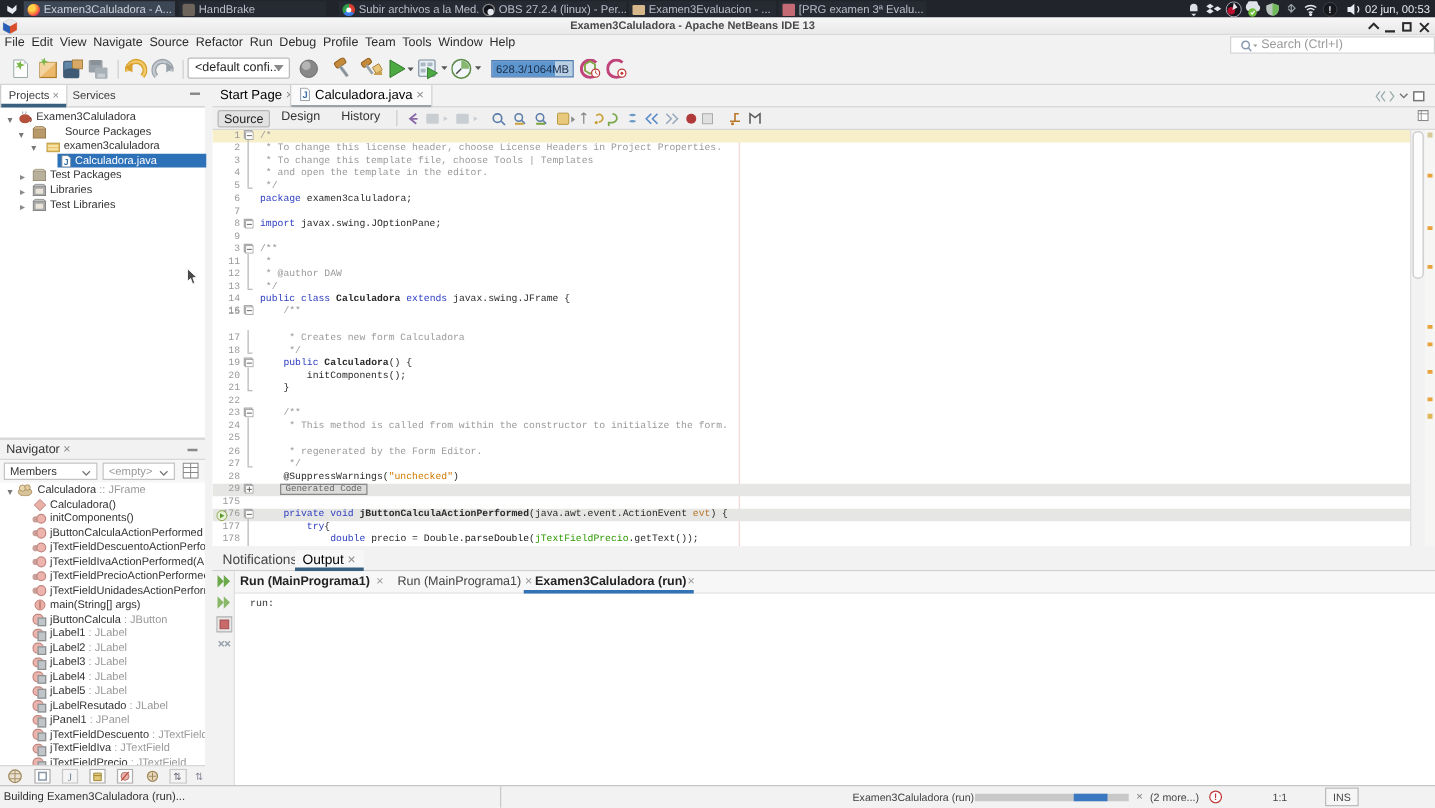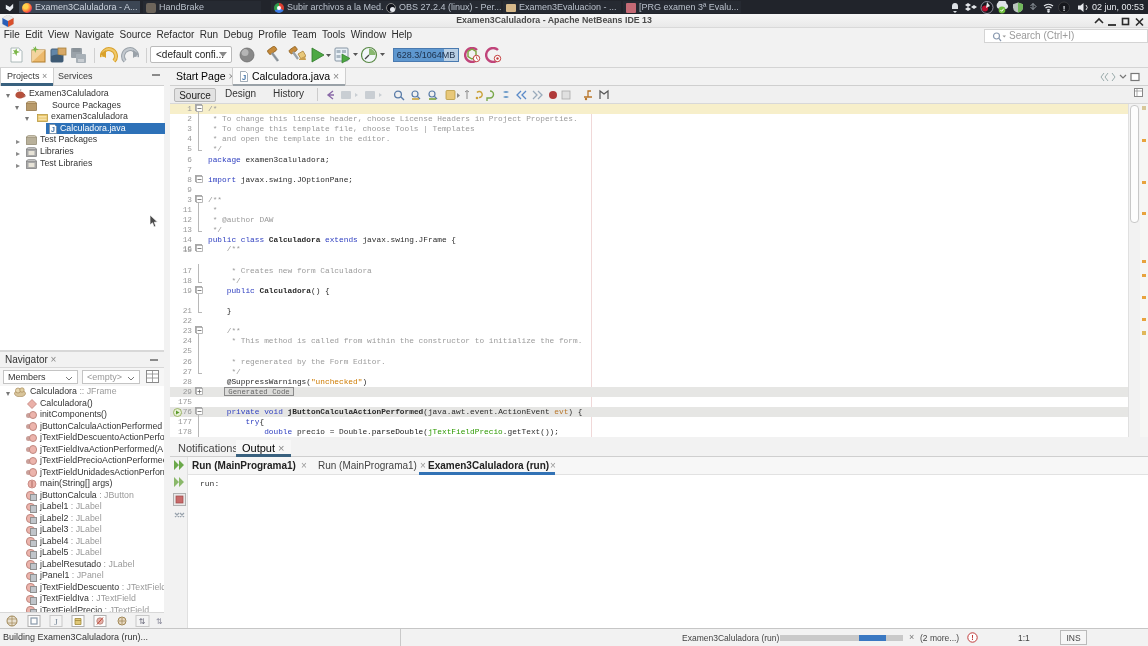--- a/index.html
+++ b/index.html
@@ -517,20 +517,21 @@
       <div class="cl" style="top:140px;"><span class="ln">16</span><span class="fold"><svg width="7" height="7" viewBox="0 0 7 7">
               <rect x="0.5" y="0.5" width="6" height="6" fill="#fff" stroke="#9a9a9a" stroke-width="0.7"></rect>
               <path d="M1.5 3.5 h4 " stroke="#666" stroke-width="0.8"></path>
             </svg></span><span class="code" style="left:38px"><span class="c">    /**</span></span></div>
       <div class="cl" style="top:161.6px;"><span class="ln">17</span><span class="code" style="left:38px"><span class="c">     * Creates new form Calculadora</span></span></div>
       <div class="cl" style="top:171.7px;"><span class="ln">18</span><span class="code" style="left:38px"><span class="c">     */</span></span></div>
       <div class="cl" style="top:181.8px;"><span class="ln">19</span><span class="fold"><svg width="7" height="7" viewBox="0 0 7 7">
               <rect x="0.5" y="0.5" width="6" height="6" fill="#fff" stroke="#9a9a9a" stroke-width="0.7"></rect>
               <path d="M1.5 3.5 h4 " stroke="#666" stroke-width="0.8"></path>
             </svg></span><span class="code" style="left:38px">    <span class="k">public</span><b> Calculadora</b>() {</span></div>
+      <div class="cl" style="top:191.9px;"><span class="ln">20</span><span class="code" style="left:38px">        initComponents();</span></div>
       <div class="cl" style="top:202.0px;"><span class="ln">21</span><span class="code" style="left:38px">    }</span></div>
       <div class="cl" style="top:212.1px;"><span class="ln">22</span><span class="code" style="left:38px"></span></div>
       <div class="cl" style="top:222.2px;"><span class="ln">23</span><span class="fold"><svg width="7" height="7" viewBox="0 0 7 7">
               <rect x="0.5" y="0.5" width="6" height="6" fill="#fff" stroke="#9a9a9a" stroke-width="0.7"></rect>
               <path d="M1.5 3.5 h4 " stroke="#666" stroke-width="0.8"></path>
             </svg></span><span class="code" style="left:38px"><span class="c">    /**</span></span></div>
       <div class="cl" style="top:232.3px;"><span class="ln">24</span><span class="code" style="left:38px"><span class="c">     * This method is called from within the constructor to initialize the form.</span></span></div>
       <div class="cl" style="top:242.4px;"><span class="ln">25</span></div>
       <div class="cl" style="top:252.5px;"><span class="ln">26</span><span class="code" style="left:38px"><span class="c">     * regenerated by the Form Editor.</span></span></div>
       <div class="cl" style="top:262.6px;"><span class="ln">27</span><span class="code" style="left:38px"><span class="c">     */</span></span></div>

